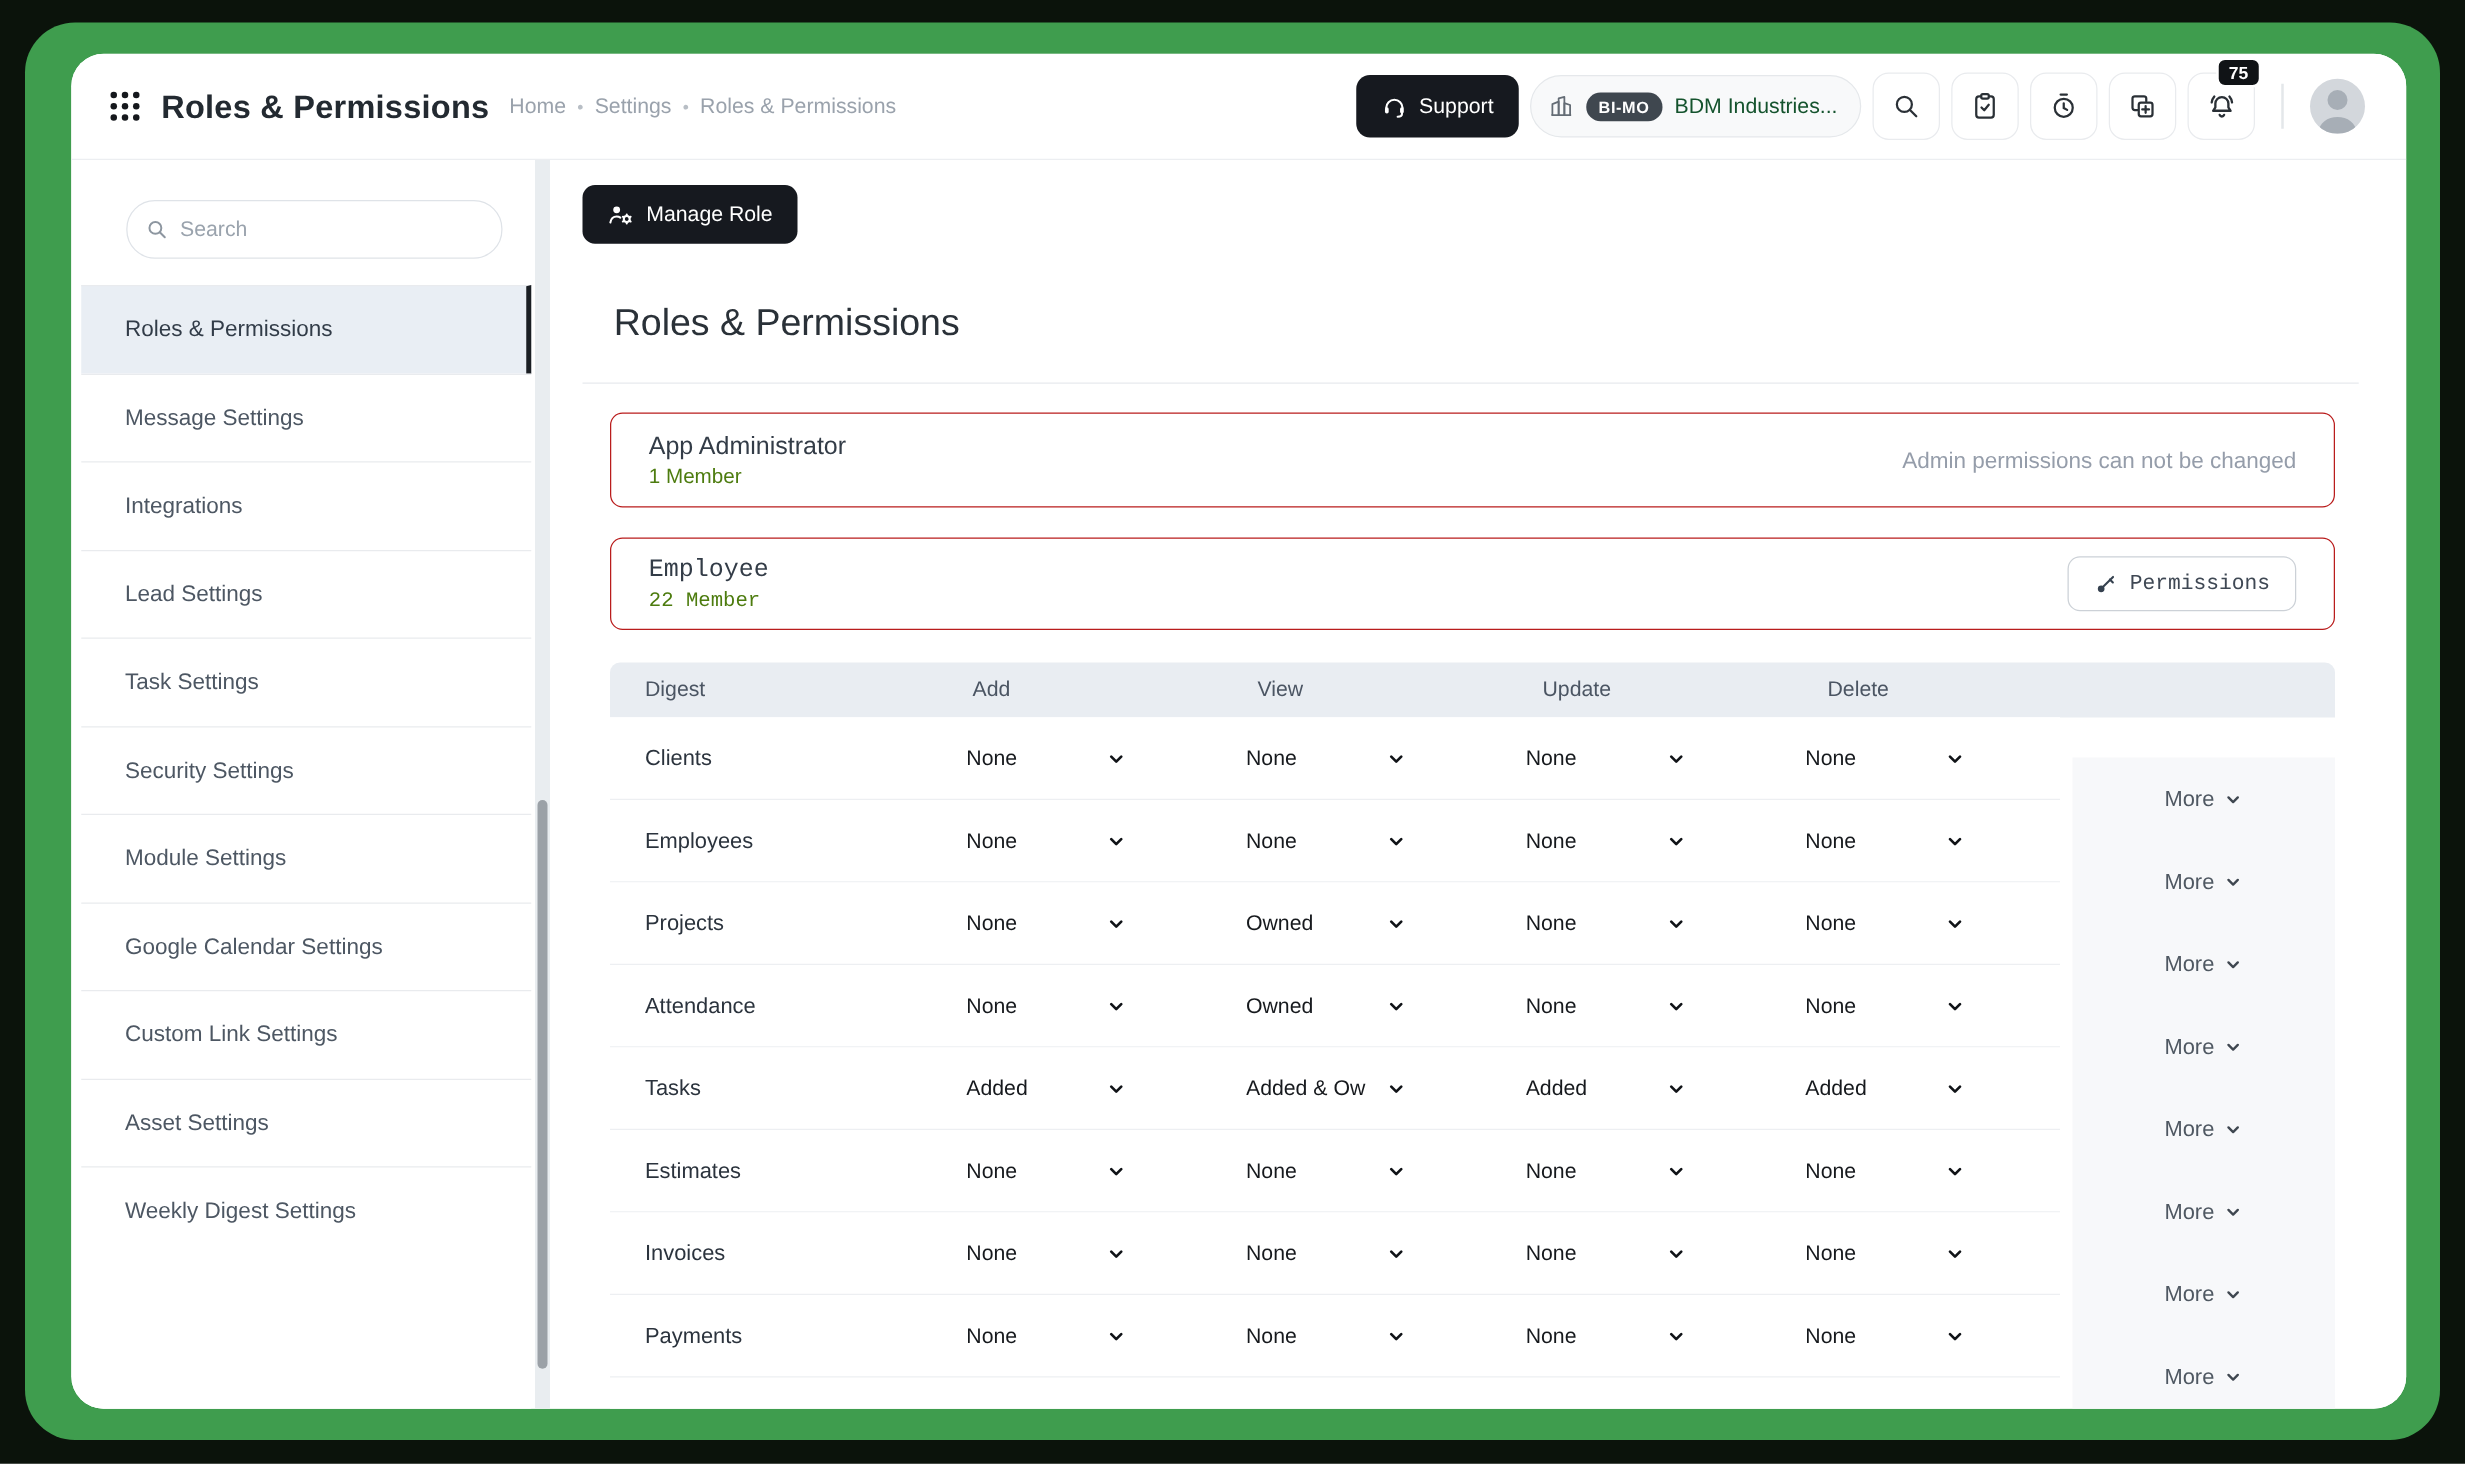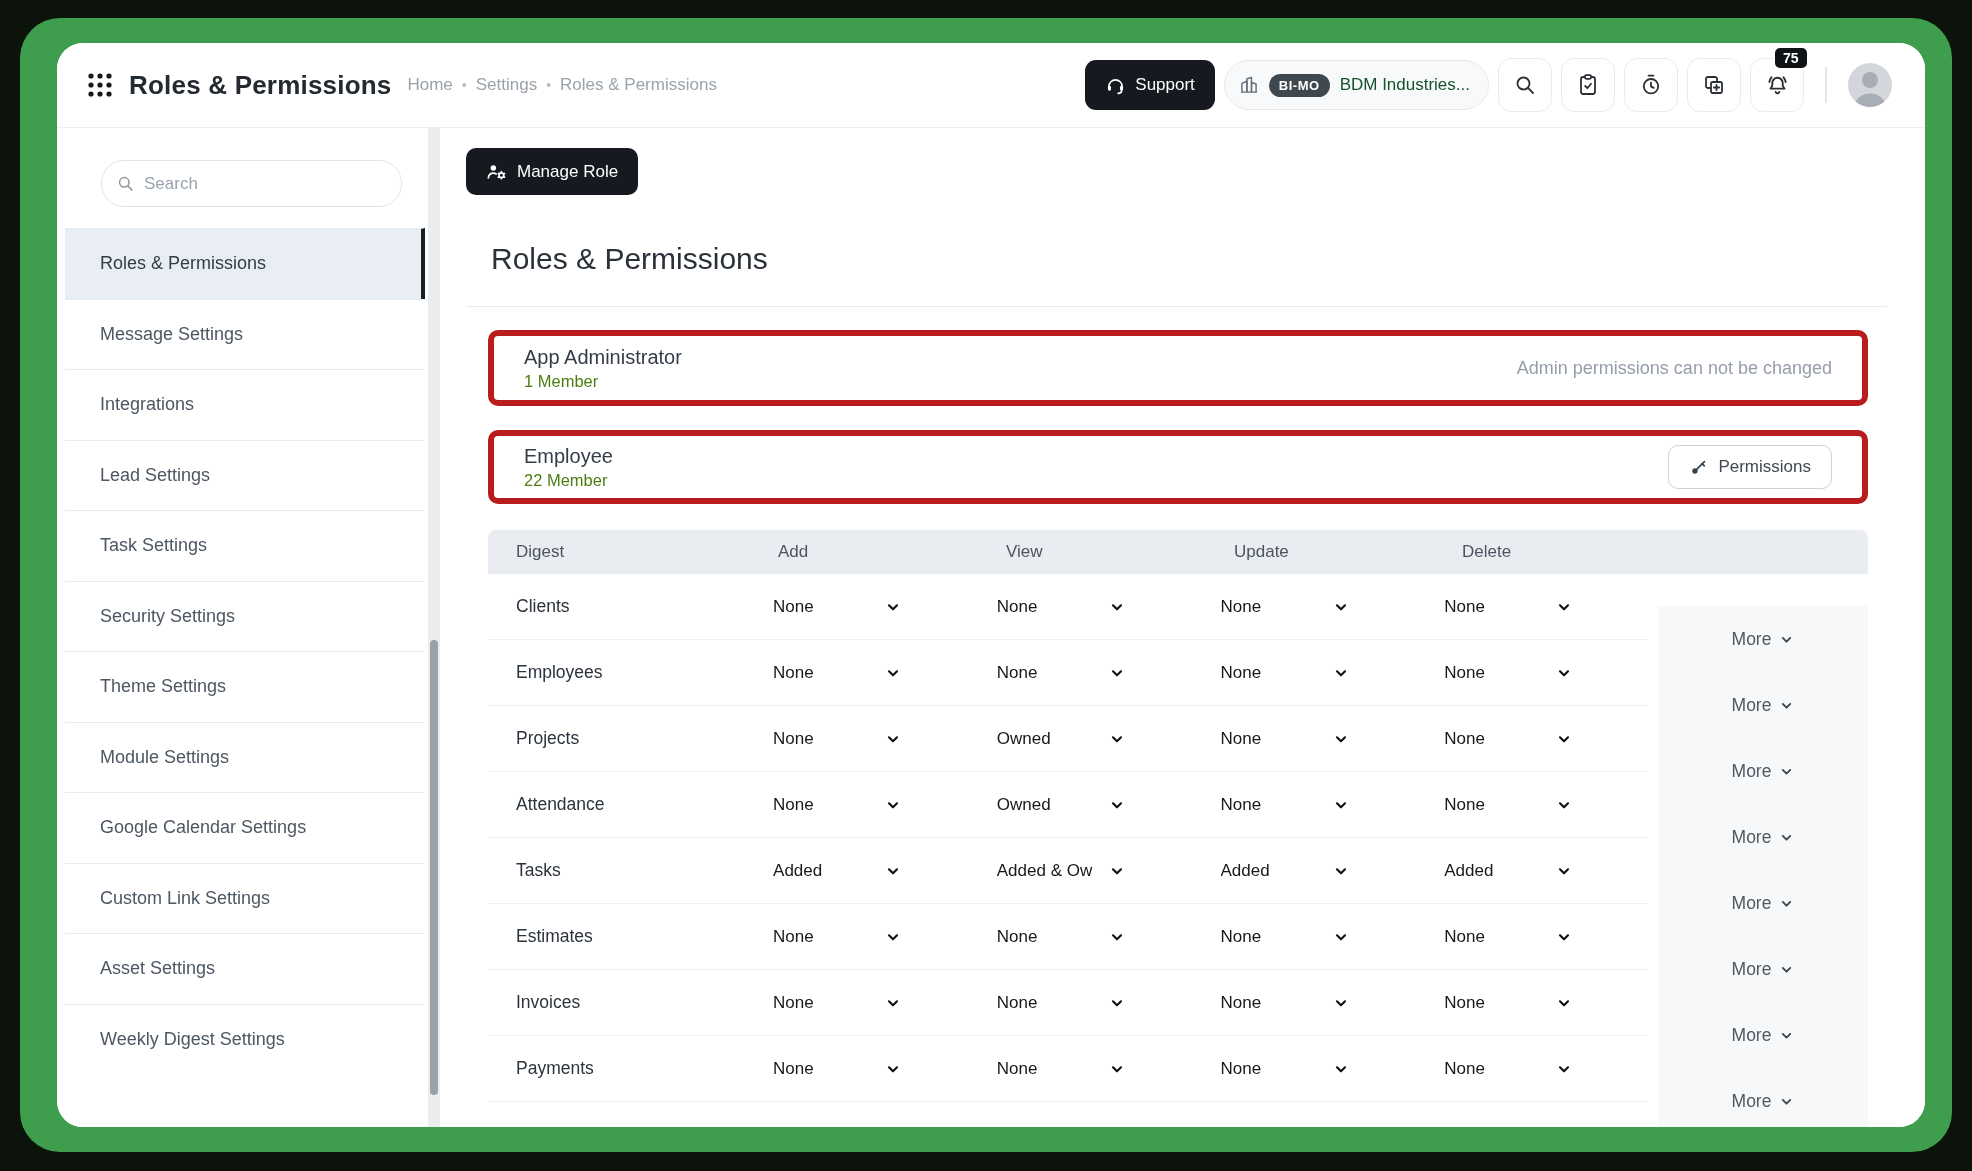--- a/index.html
+++ b/index.html
@@ -51,24 +51,24 @@
     color:#4d5763; border-top:1px solid #e9ebee; cursor:pointer; white-space:nowrap; background:#fff; }
   .side-item.active { background:#e9eef4; color:#323c48; border-right:4px solid #1a1e23; }
   .scroll-track { position:absolute; left:371px; top:0; bottom:0; width:12px; background:#e9edf0; }
   .scroll-thumb { position:absolute; left:373px; top:512px; width:8px; height:455px; background:#9ba1a7; border-radius:4px; }
 
   
   .manage-role { position:absolute; left:409px; top:20px; height:47px; border-radius:10px; z-index:2; }
   .page-heading { position:absolute; left:434px; top:114px; font-size:30px; font-weight:500; color:#2a3138; }
   .content-divider { position:absolute; left:409px; right:38px; top:178px; height:1px; background:#e8eaee; }
 
-  .role-card { position:absolute; left:431px; width:1380px; border:6px solid #b91c1c; border-radius:10px;
+  .role-card { position:absolute; left:431px; width:1380px; border:1px solid #b91c1c; border-radius:10px;
     background:#fff; display:flex; align-items:center; padding:0 30px; }
   .role-card.first { top:202px; height:76px; }
-  .role-card.second { top:302px; height:74px; }
+  .role-card.second { top:302px; height:74px;font-family:Liberation Mono, monospace; }
   .role-info { display:flex; flex-direction:column; gap:3px; }
   .role-name { font-size:20px; color:#333c47; font-weight:500; }
   .role-members { font-size:16.5px; color:#4d7c0f; }
   .role-note { margin-left:auto; font-size:18px; color:#959daa; }
   .perm-btn { margin-left:auto; display:flex; align-items:center; gap:10px; height:44px; padding:0 20px;
     background:#fff; border:1.5px solid #ccd1d7; border-radius:10px; font-size:17px; color:#3f4854;
     font-family:inherit; cursor:pointer; }
 
   
   .perm-table { position:absolute; left:431px; top:402px; width:1380px; bottom:0; }
@@ -237,23 +237,20 @@
 
 
           <div class="side-item">
             <span>Task Settings</span>
           </div>
 
           <div class="side-item">
             <span>Security Settings</span>
           </div>
 
-          <div class="side-item">
-            <span>Theme Settings</span>
-          </div>
 
           <div class="side-item">
             <span>Module Settings</span>
           </div>
 
           <div class="side-item">
             <span>Google Calendar Settings</span>
           </div>
 
           <div class="side-item">

